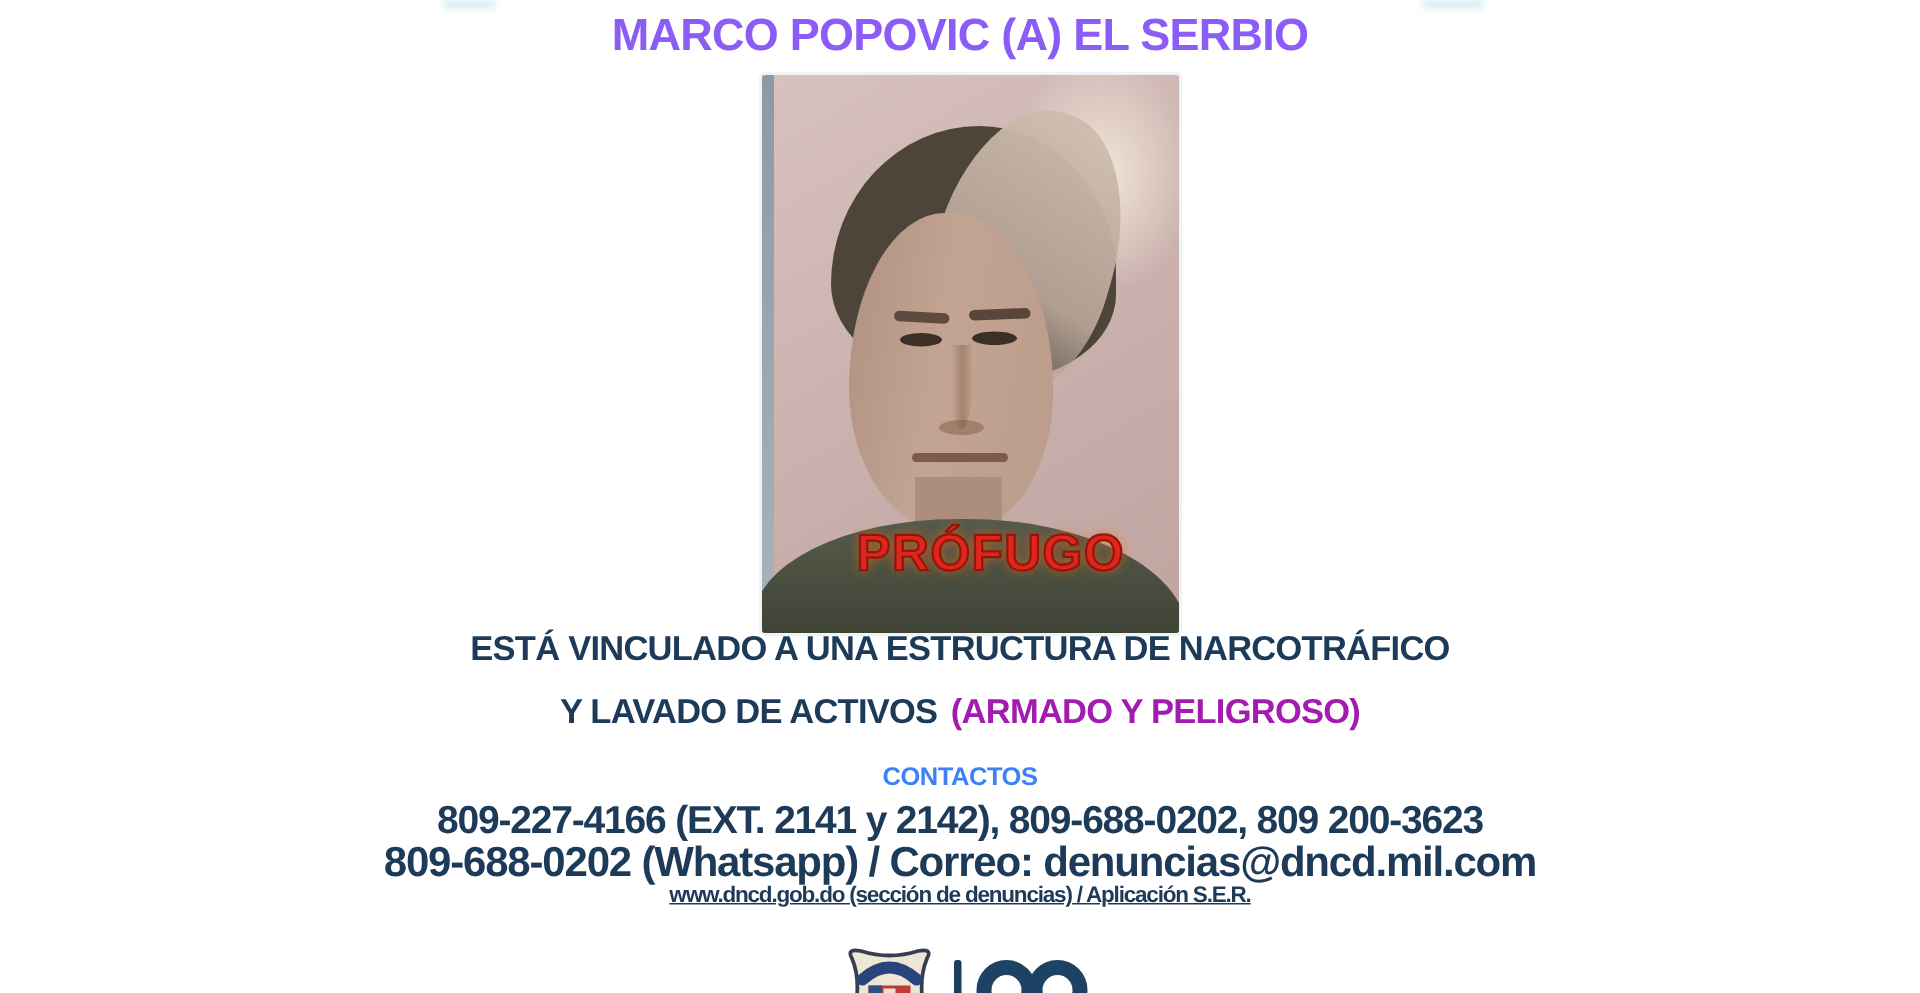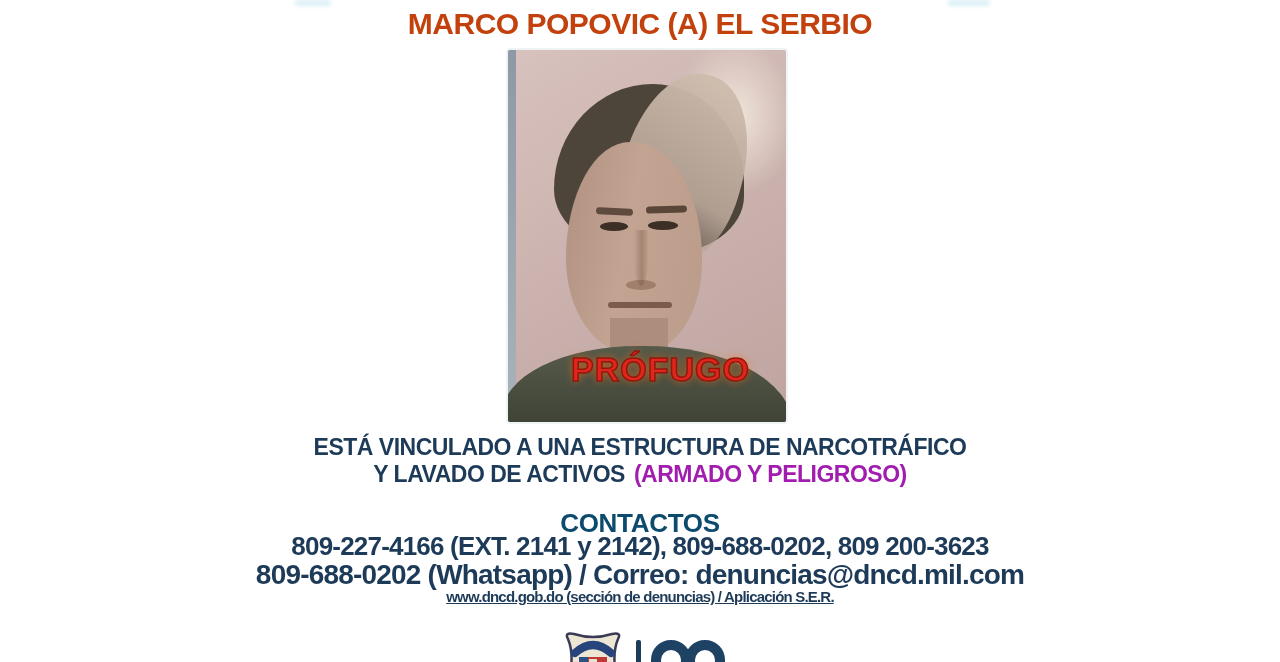--- a/index.html
+++ b/index.html
@@ -18,21 +18,21 @@
   }
   .smudge-left  { left: 295px; width: 36px; }
   .smudge-right { left: 948px; width: 42px; }
 
   
   .poster-title {
     position: absolute; top: 6px; left: 0; right: 0;
     text-align: center;
     font-size: 30px; line-height: 36px; font-weight: bold;
     letter-spacing: -0.5px;
-    color: #c2410c;
+    color: #8b5cf6;
   }
 
   
   .photo {
     position: absolute; left: 508px; top: 50px; width: 278px; height: 372px;
     background: linear-gradient(150deg, #d8c2be 0%, #ccb3af 45%, #bfa4a0 100%);
     overflow: hidden; border-radius: 2px;
     box-shadow: 0 0 0 2px #eef3f6;
   }
   .photo > div { position: absolute; }
@@ -82,24 +82,24 @@
     left: 0; right: 0; top: 300px; text-align: center;
     font-size: 34px; font-weight: bold; letter-spacing: 1px;
     color: #e1251b;
     -webkit-text-stroke: 1.5px #8f170d;
     text-shadow: 0 0 8px rgba(255,110,20,0.75);
     padding-left: 27px;
   }
 
   
   .line { position: absolute; left: 0; right: 0; text-align: center; font-weight: bold; color: #1d3b58; }
-  .desc1 { top: 434px; font-size: 23px; letter-spacing: -0.5px; }
+  .desc1 { top: 419px; font-size: 23px; letter-spacing: -0.5px; }
   .desc2 { top: 461px; font-size: 23px; letter-spacing: -0.5px; }
   .desc2 .red { color: #a21caf; margin-left: 9px; }
-  .contacts-heading { top: 508px; font-size: 26px; color: #0c4a6e; letter-spacing: -0.3px; }
+  .contacts-heading { top: 508px; font-size: 17px; color: #3b82f6; letter-spacing: -0.3px; }
   .phones   { top: 531px; font-size: 26px; letter-spacing: -0.8px; }
   .whatsapp { top: 559px; font-size: 28px; letter-spacing: -0.8px; }
   .web      { top: 588px; font-size: 15px; letter-spacing: -0.8px; text-decoration: underline; }
 
   
   .shield-logo { position: absolute; left: 562px; top: 629px; width: 62px; height: 66px; }
   .footer-divider {
     position: absolute; left: 636px; top: 640px; width: 5px; height: 30px;
     background: #1e3d5c; border-radius: 2px;
   }

